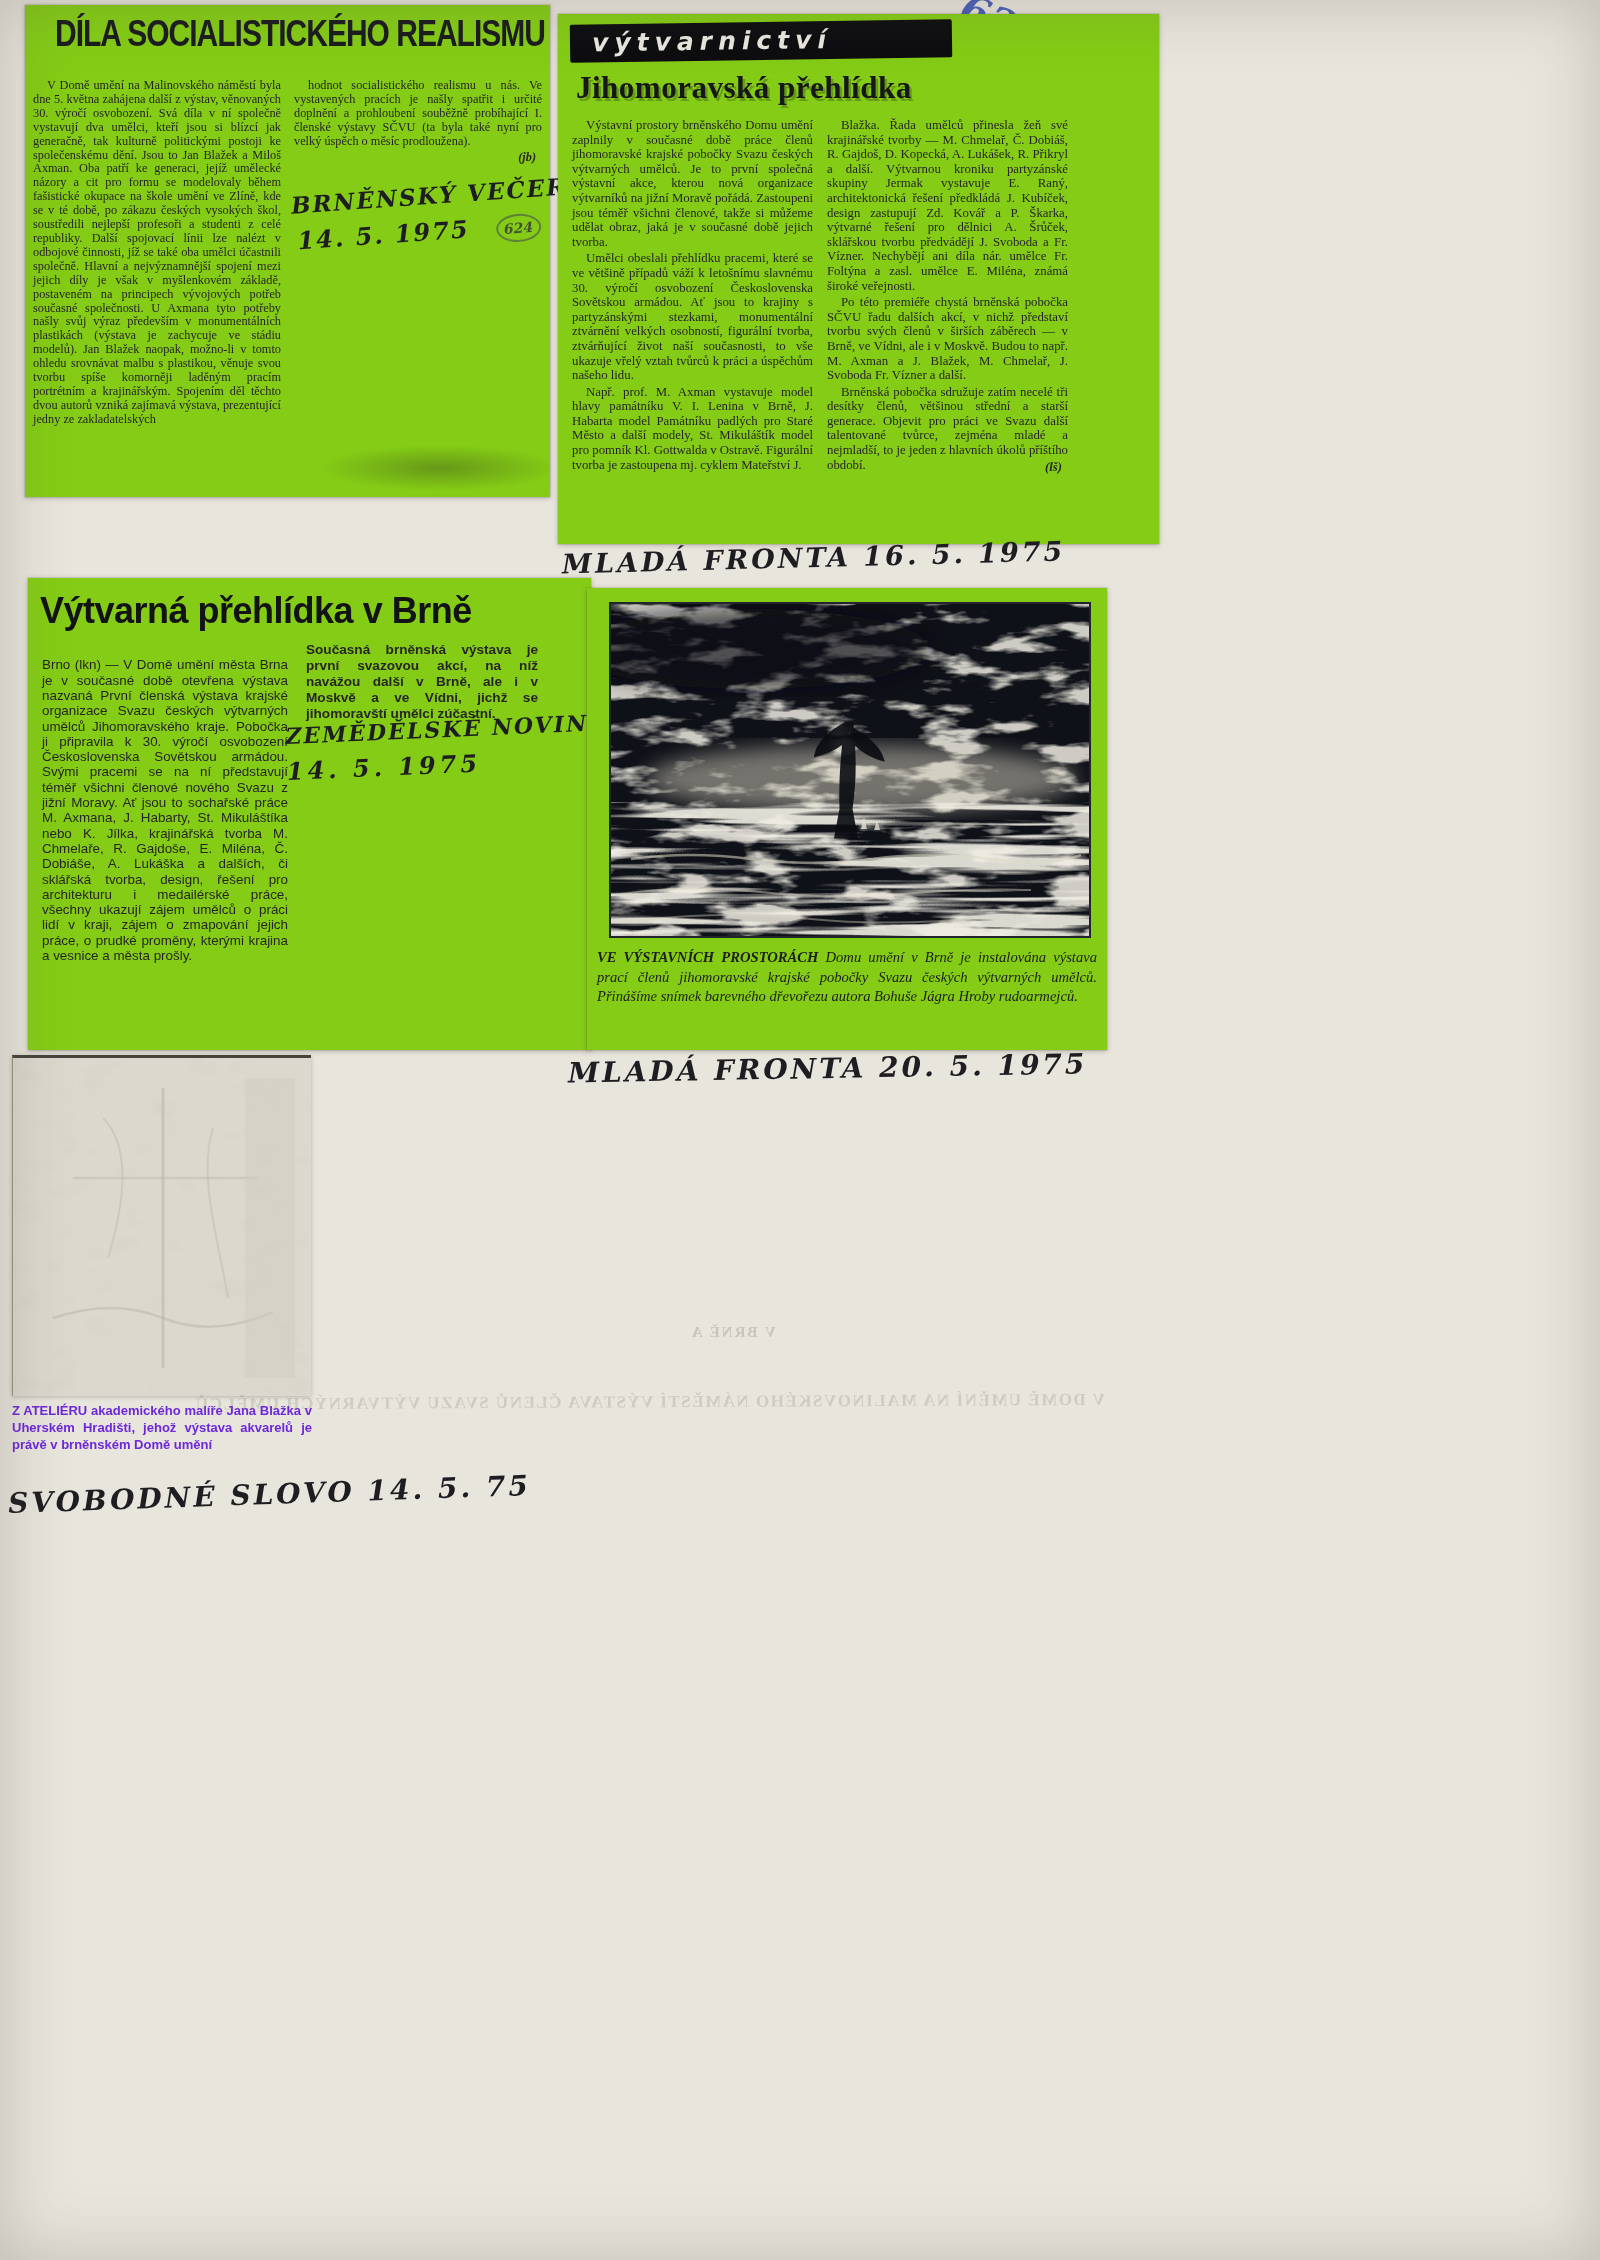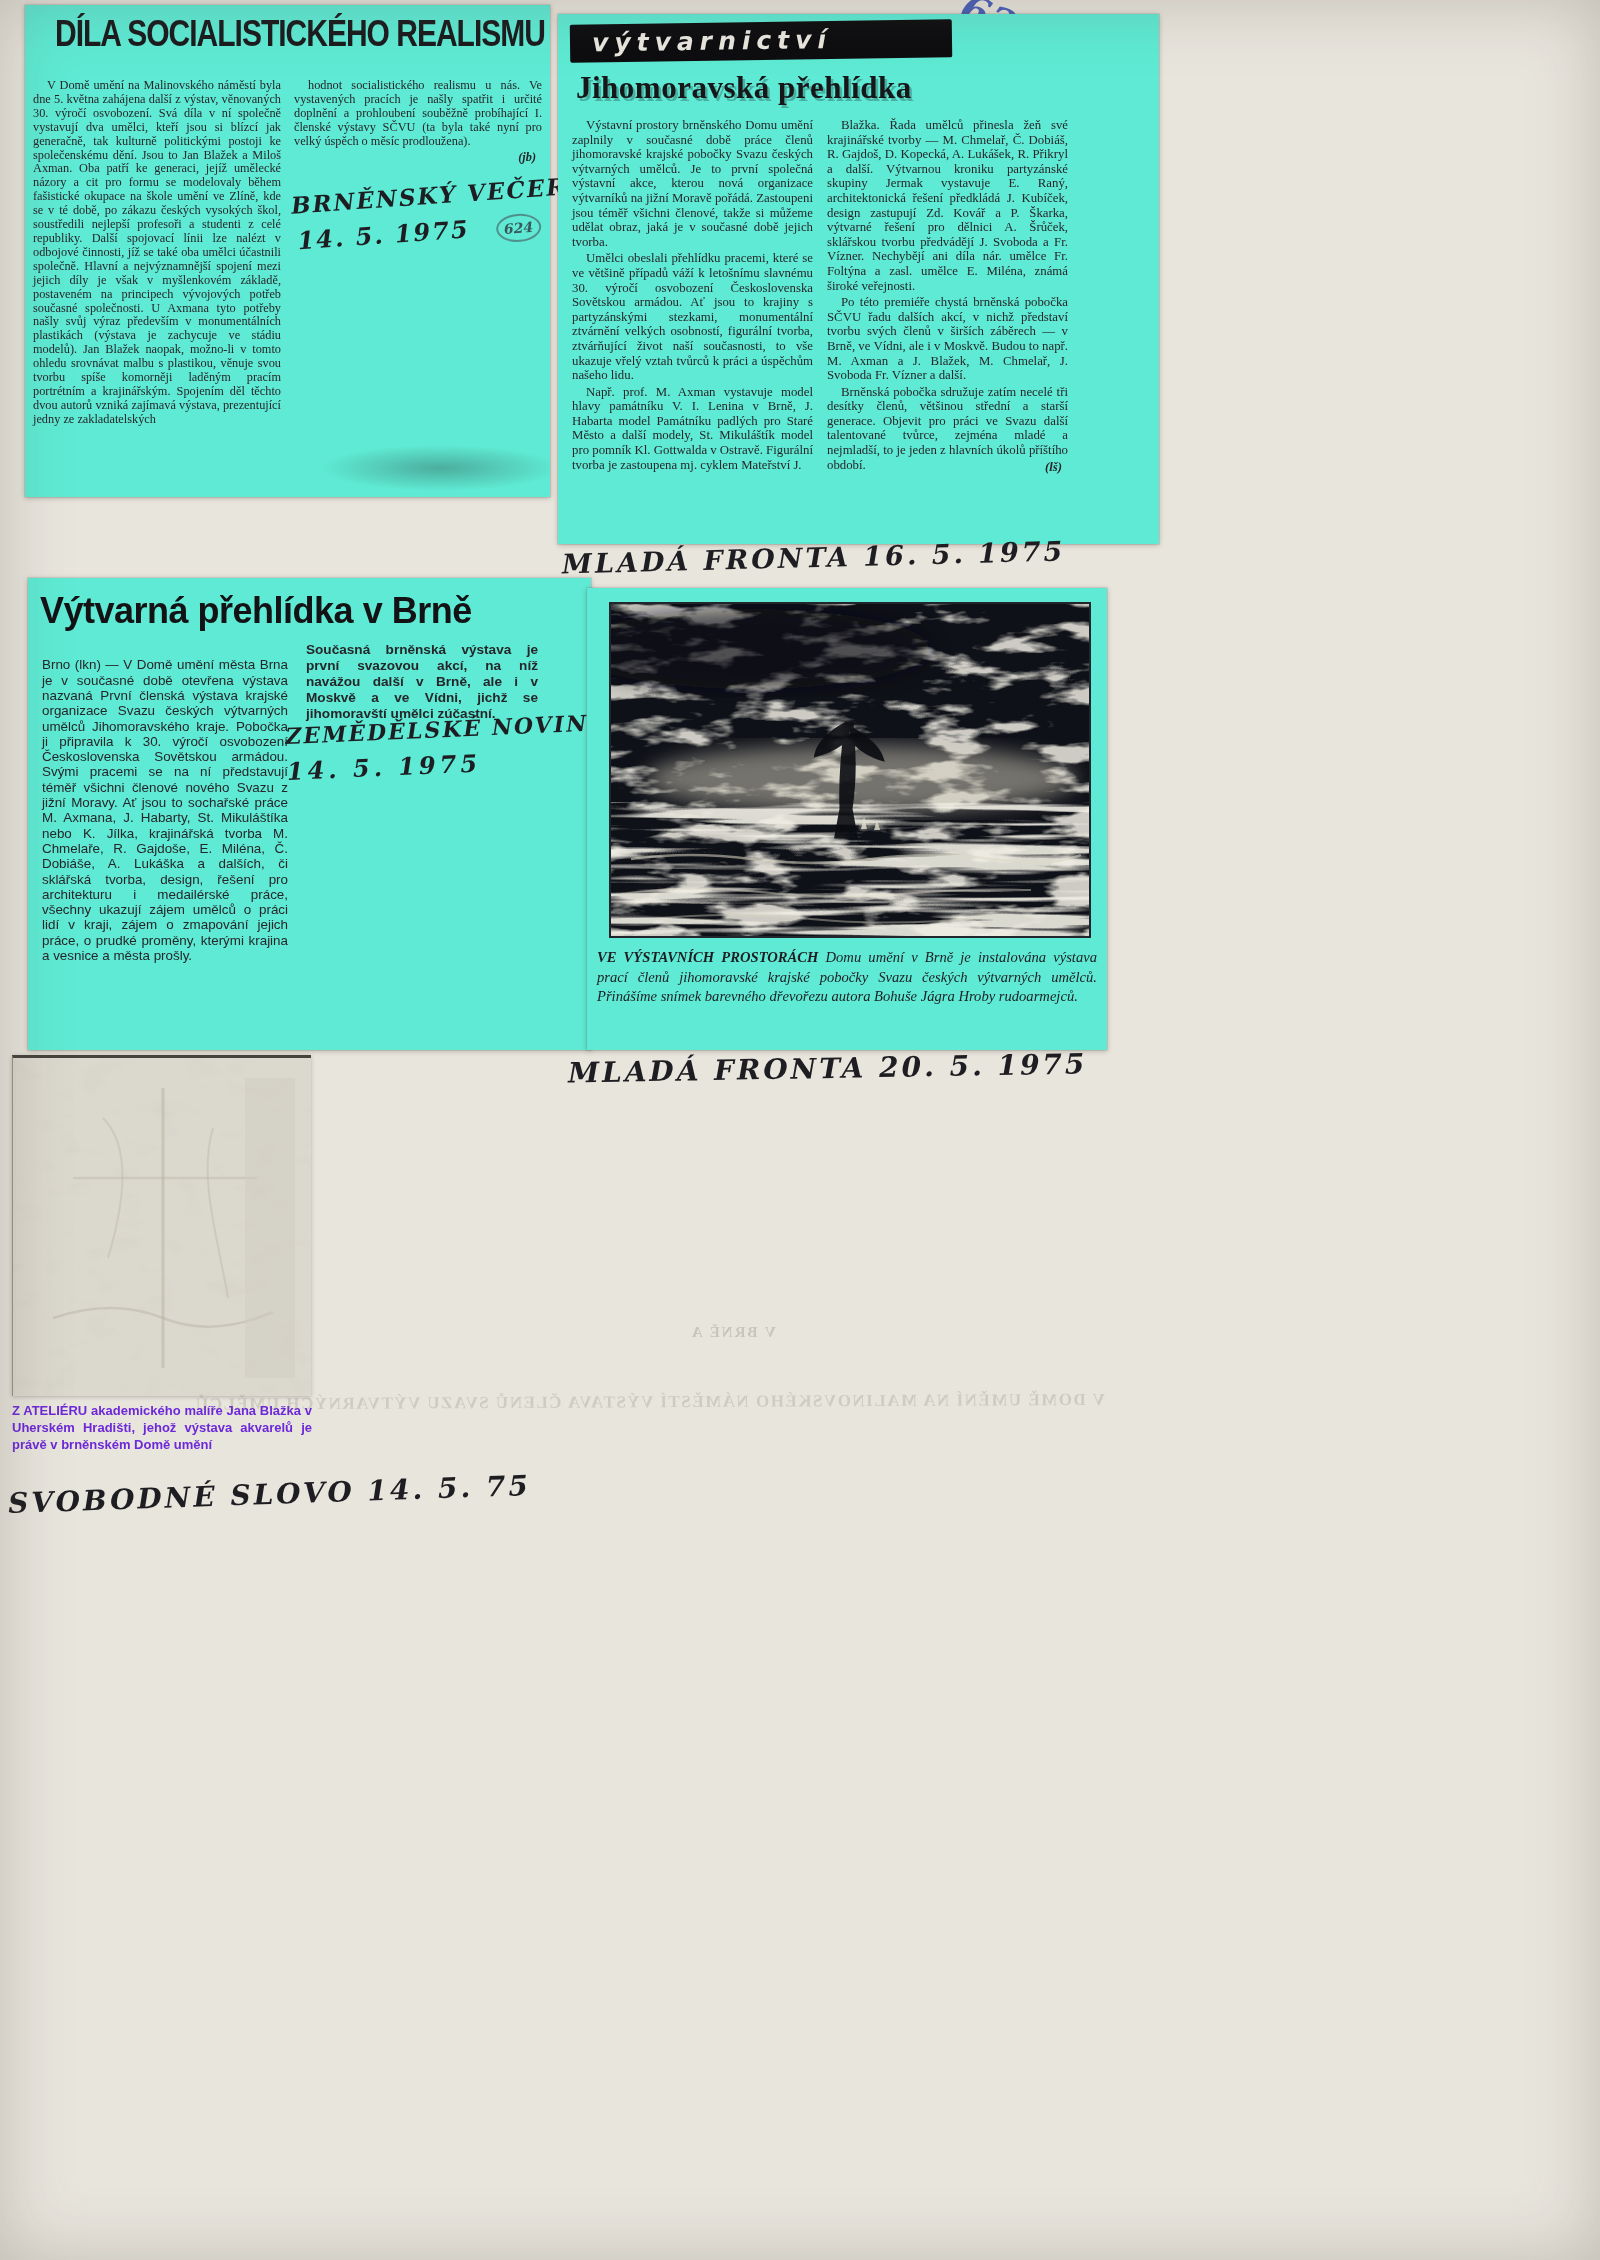--- a/index.html
+++ b/index.html
@@ -1,20 +1,20 @@
 <!DOCTYPE html>
 <html lang="cs"><head>
 <meta charset="utf-8">
 <style>
   html,body{margin:0;padding:0;}
   .page{position:relative;width:1600px;height:2260px;background:#e8e5dd;
         font-family:"Liberation Serif",serif;overflow:hidden;}
   .page::after{content:"";position:absolute;inset:0;pointer-events:none;
         box-shadow:inset 0 0 70px rgba(90,84,70,.28);}
-  .clip{position:absolute;background:#5eead4;overflow:hidden;
+  .clip{position:absolute;background:#84cc16;overflow:hidden;
         box-shadow:0 1px 5px rgba(70,64,52,.35),0 0 0 1px rgba(110,104,88,.14);}
   .cols{display:flex;}
   .news{ text-align:justify;color:#26262a;}
   .news p{margin:0 0 2px 0;text-indent:14px;}
   .byline{font-weight:bold;font-style:italic;text-align:right;padding-right:6px;}
 
   
   .clip1{left:25px;top:5px;width:525px;height:492px;}
   .c1-title{margin:0;position:absolute;left:30px;top:8px;width:492px;
         font-family:"Liberation Sans",sans-serif;font-weight:bold;font-size:30px;

